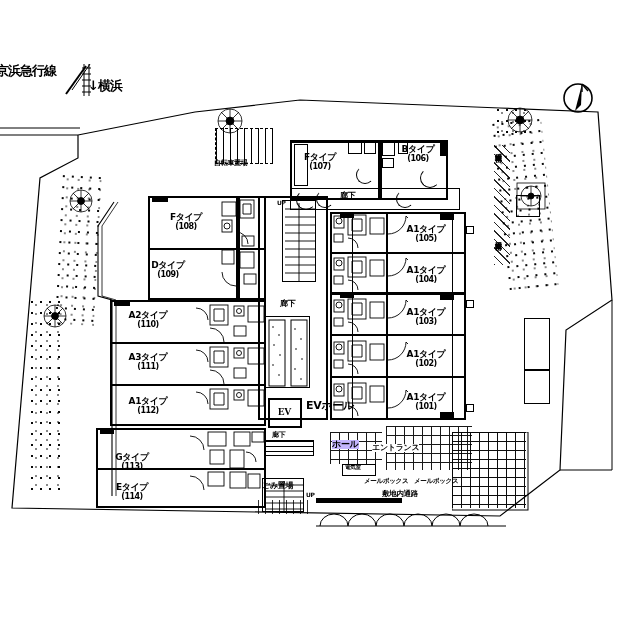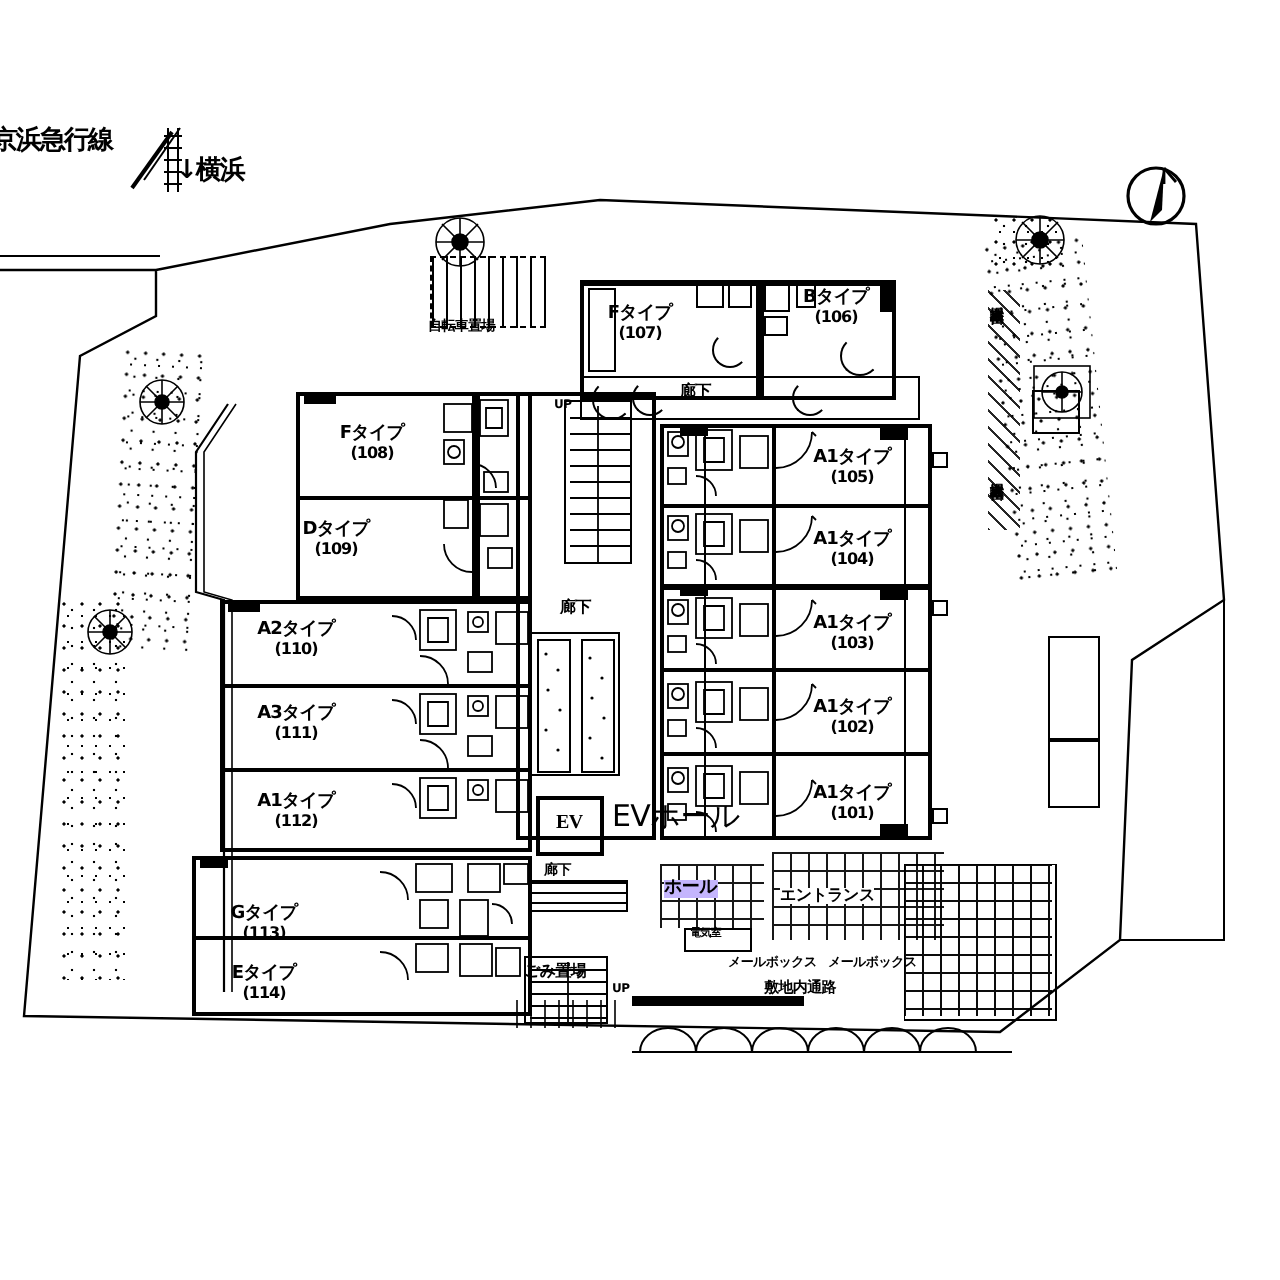--- a/index.html
+++ b/index.html
@@ -328,21 +328,21 @@
         <circle cx="31" cy="32" r="0.8"></circle>
           <circle cx="37" cy="42" r="0.8"></circle>
         <circle cx="30" cy="52" r="0.8"></circle>
           <circle cx="36" cy="62" r="0.8"></circle>
       </g>
     </svg>
   </div>
 
   <div class="ev" style="left:268px;top:398px;width:34px;height:30px;"></div>
   <div class="lbl" style="left:278px;top:407px;font-size:10px;font-weight:bold;font-family:Liberation Serif, serif;">EV</div>
-  <div class="lbl" style="left:306px;top:400px;font-size:15px;font-weight:normal;line-height:1.15;">
+  <div class="lbl" style="left:306px;top:400px;font-size:11px;font-weight:bold;line-height:1.15;">
     <span>EVホール</span>
   </div>
   <div class="lbl" style="left:272px;top:432px;font-size:7px;font-weight:bold;">廊下</div>
 
   <div class="wallthick" style="left:148px;top:196px;width:118px;height:104px;"></div>
   <div class="ln" style="left:148px;top:248px;width:118px;height:2px;"></div>
   <div class="fillblk" style="left:152px;top:196px;width:16px;height:6px;"></div>
 
   <div class="unit" style="left:186px;top:212px;">
     <span>Fタイプ</span>
@@ -469,21 +469,21 @@
         <line x1="21" y1="2" x2="21" y2="33"></line>
       </g>
     </svg>
   </div>
   <div class="lbl" style="left:306px;top:492px;font-size:6px;font-weight:bold;">UP</div>
 
   <div class="abs hatch-grid" style="left:330px;top:432px;width:52px;height:32px;opacity:.9;"></div>
   <div class="lbl" style="left:332px;top:440px;font-size:9px;font-weight:bold;background:#c4b5fd;">ホール</div>
 
   <div class="abs hatch-grid" style="left:386px;top:426px;width:86px;height:44px;opacity:.9;"></div>
-  <div class="lbl" style="left:390px;top:444px;font-size:8px;font-weight:bold;background:#fff;">エントランス</div>
+  <div class="lbl" style="left:372px;top:444px;font-size:8px;font-weight:bold;background:#fff;">エントランス</div>
 
   <div class="abs thin" style="left:342px;top:464px;width:34px;height:12px;"></div>
   <div class="lbl" style="left:345px;top:465px;font-size:5.5px;font-weight:bold;">電気室</div>
 
   <div class="lbl" style="left:364px;top:478px;font-size:6.5px;font-weight:bold;">メールボックス</div>
   <div class="lbl" style="left:414px;top:478px;font-size:6.5px;font-weight:bold;">メールボックス</div>
   <div class="lbl" style="left:382px;top:490px;font-size:7.5px;font-weight:bold;">敷地内通路</div>
 
   <div class="abs hatch-grid" style="left:452px;top:432px;width:74px;height:76px;opacity:.95;"></div>
   <svg class="abs" style="left:452px;top:432px;" width="78" height="80">

